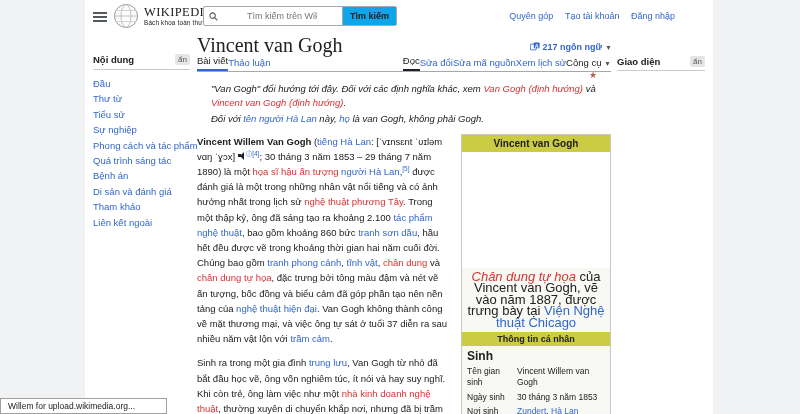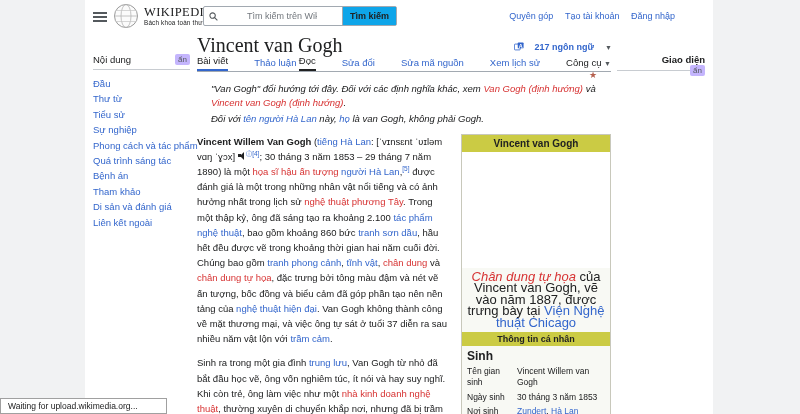--- a/index.html
+++ b/index.html
@@ -19,41 +19,41 @@
   .search-icon{flex:none;margin:0 4px 0 5px;display:flex;}
   .search-input{flex:1;border:none;outline:none;font-size:9px;color:#202122;min-width:0;font-family:inherit;}
   .search-input::placeholder{color:#72777d;}
   .search-btn{flex:none;height:100%;border:none;border-left:1px solid #a2a9b1;background:#0ea5e9;font-weight:bold;font-size:9px;padding:0 7px;cursor:pointer;color:#202122;font-family:inherit;}
   .header-links{position:absolute;right:38px;top:11px;font-size:9px;}
   .header-links a{color:#36c;text-decoration:none;margin-left:9px;cursor:pointer;}
 
   
   .page-title{position:absolute;left:112px;top:34px;margin:0;font-family:"Liberation Serif","DejaVu Serif",serif;
               font-weight:normal;font-size:20px;color:#202122;}
-  .lang-btn{position:absolute;right:101px;top:42px;font-size:9px;font-weight:bold;color:#36c;display:flex;align-items:center;gap:11px;cursor:pointer;}
+  .lang-btn{position:absolute;right:101px;top:42px;font-size:9px;font-weight:bold;color:#36c;display:flex;align-items:center;gap:3px;cursor:pointer;}
   .lang-caret{color:#54595d;font-size:7px;}
   .tab-bar{position:absolute;left:112px;top:54px;width:414px;height:17px;border-bottom:1px solid #a2a9b1;
            display:flex;justify-content:space-between;font-size:9.5px;}
-  .tabs-left,.tabs-right{display:flex;gap:26px;align-items:flex-end;}
+  .tabs-left,.tabs-right{display:flex;gap:0;align-items:flex-end;}
   .tab{padding-bottom:3px;cursor:pointer;color:#36c;white-space:nowrap;}
   .tab.sel-article{color:#202122;border-bottom:2px solid #36c;}
   .tab.sel-read{color:#202122;border-bottom:2px solid #202122;}
   .tab.dark{color:#202122;}
   .tab .caret{font-size:7px;color:#54595d;}
 
   
   .appearance{position:absolute;left:532px;top:54px;width:88px;height:17px;border-bottom:1px solid #c8ccd1;
-              display:flex;justify-content:space-between;align-items:flex-end;padding-bottom:3px;box-sizing:border-box;flex-direction:column;}
+              display:flex;justify-content:space-between;align-items:flex-end;padding-bottom:3px;box-sizing:border-box;}
   .appearance-title{font-weight:bold;font-size:9.5px;}
-  .pill{background:#c4b5fd;border-radius:2px;font-size:8px;color:#54595d;padding:0 3px;line-height:11px;cursor:pointer;}
+  .pill{background:#e5e5e5;border-radius:2px;font-size:8px;color:#54595d;padding:0 3px;line-height:11px;cursor:pointer;}
 
   
   .toc{position:absolute;left:8px;top:54px;width:97px;font-size:9.5px;}
   .toc-head{display:flex;justify-content:space-between;align-items:center;border-bottom:1px solid #c8ccd1;padding-bottom:4px;}
-  .toc-title{font-weight:normal;}
+  .toc-title{font-weight:bold;}
   .toc ul{list-style:none;margin:6px 0 0;padding:0;}
   .toc li{color:#36c;line-height:15.4px;cursor:pointer;white-space:nowrap;}
 
   
   .article{position:absolute;left:112px;top:74px;width:414px;padding-top:8px;box-sizing:border-box;}
   .featured-star{position:absolute;right:14px;top:-4px;font-size:9px;color:#b5604e;}
   .hatnote{font-style:italic;font-size:9.5px;line-height:13.5px;padding-left:14px;margin-bottom:3px;}
   .hatnote:last-of-type{margin-bottom:8px;}
   p.body-p{font-size:9.5px;line-height:15.2px;margin:0 0 9px;}
   a.seg{text-decoration:none;cursor:pointer;}
@@ -159,22 +159,22 @@
         <span class="pill">ẩn</span>
       </div>
       <ul>
         <li>Đầu</li>
         <li>Thư từ</li>
         <li>Tiểu sử</li>
         <li>Sự nghiệp</li>
         <li>Phong cách và tác phẩm</li>
         <li>Quá trình sáng tác</li>
         <li>Bệnh án</li>
+        <li>Di sản và đánh giá</li>
         <li>Tham khảo</li>
-        <li>Di sản và đánh giá</li>
         <li>Liên kết ngoài</li>
       </ul>
     </aside>
 
     <main class="article">
       <span class="featured-star">★</span>
 
       <div class="hatnote"><span class="seg seg-p">"Van Gogh" đổi hướng tới đây. Đối với các định nghĩa khác, xem </span><a class="seg seg-r">Van Gogh (định hướng)</a><span class="seg seg-p"> và </span><a class="seg seg-r">Vincent van Gogh (định hướng)</a><span class="seg seg-p">.</span></div>
       <div class="hatnote"><span class="seg seg-p">Đối với </span><a class="seg seg-l">tên người Hà Lan</a><span class="seg seg-p"> này, </span><a class="seg seg-l">họ</a><span class="seg seg-p"> là van Gogh, không phải Gogh.</span></div>
 
@@ -204,14 +204,14 @@
           <span class="ib-value"><span class="seg seg-p">29 tháng 7 năm 1890 (37 tuổi)</span></span>
         </div>
 
       </aside>
 
       <p class="body-p"><span class="seg seg-b">Vincent Willem Van Gogh</span><span class="seg seg-p"> (</span><a class="seg seg-l">tiếng Hà Lan</a><span class="seg seg-p">: [ˈvɪnsɛnt ˈʋɪləm vɑŋ ˈɣɔx] </span><span class="seg seg-speaker"></span><a class="seg seg-sup">ⓘ[4]</a><span class="seg seg-p">; 30 tháng 3 năm 1853 – 29 tháng 7 năm 1890) là một </span><a class="seg seg-r">họa sĩ hậu ấn tượng</a><span class="seg seg-p"> </span><a class="seg seg-l">người Hà Lan</a><span class="seg seg-p">,</span><a class="seg seg-sup">[5]</a><span class="seg seg-p"> được đánh giá là một trong những nhân vật nổi tiếng và có ảnh hưởng nhất trong lịch sử </span><a class="seg seg-r">nghệ thuật phương Tây</a><span class="seg seg-p">. Trong một thập kỷ, ông đã sáng tạo ra khoảng 2.100 </span><a class="seg seg-l">tác phẩm nghệ thuật</a><span class="seg seg-p">, bao gồm khoảng 860 bức </span><a class="seg seg-l">tranh sơn dầu</a><span class="seg seg-p">, hầu hết đều được vẽ trong khoảng thời gian hai năm cuối đời. Chúng bao gồm </span><a class="seg seg-l">tranh phong cảnh</a><span class="seg seg-p">, </span><a class="seg seg-l">tĩnh vật</a><span class="seg seg-p">, </span><a class="seg seg-r">chân dung</a><span class="seg seg-p"> và </span><a class="seg seg-r">chân dung tự họa</a><span class="seg seg-p">, đặc trưng bởi tông màu đậm và nét vẽ ấn tượng, bốc đồng và biểu cảm đã góp phần tạo nên nền tảng của </span><a class="seg seg-l">nghệ thuật hiện đại</a><span class="seg seg-p">. Van Gogh không thành công về mặt thương mại, và việc ông tự sát ở tuổi 37 diễn ra sau nhiều năm vật lộn với </span><a class="seg seg-l">trầm cảm</a><span class="seg seg-p">.</span></p>
       <p class="body-p"><span class="seg seg-p">Sinh ra trong một gia đình </span><a class="seg seg-l">trung lưu</a><span class="seg seg-p">, Van Gogh từ nhỏ đã bắt đầu học vẽ, ông vốn nghiêm túc, ít nói và hay suy nghĩ. Khi còn trẻ, ông làm việc như một </span><a class="seg seg-r">nhà kinh doanh nghệ thuật</a><span class="seg seg-p">, thường xuyên di chuyển khắp nơi, nhưng đã bị trầm cảm sau khi chuyển đến </span></p>
     </main>
   </div>
 
-  <div class="status-bar">Waiting for upload.wikimedia.org...</div>
+  <div class="status-bar">Willem for upload.wikimedia.org...</div>
 </div>
 
 </body></html>

